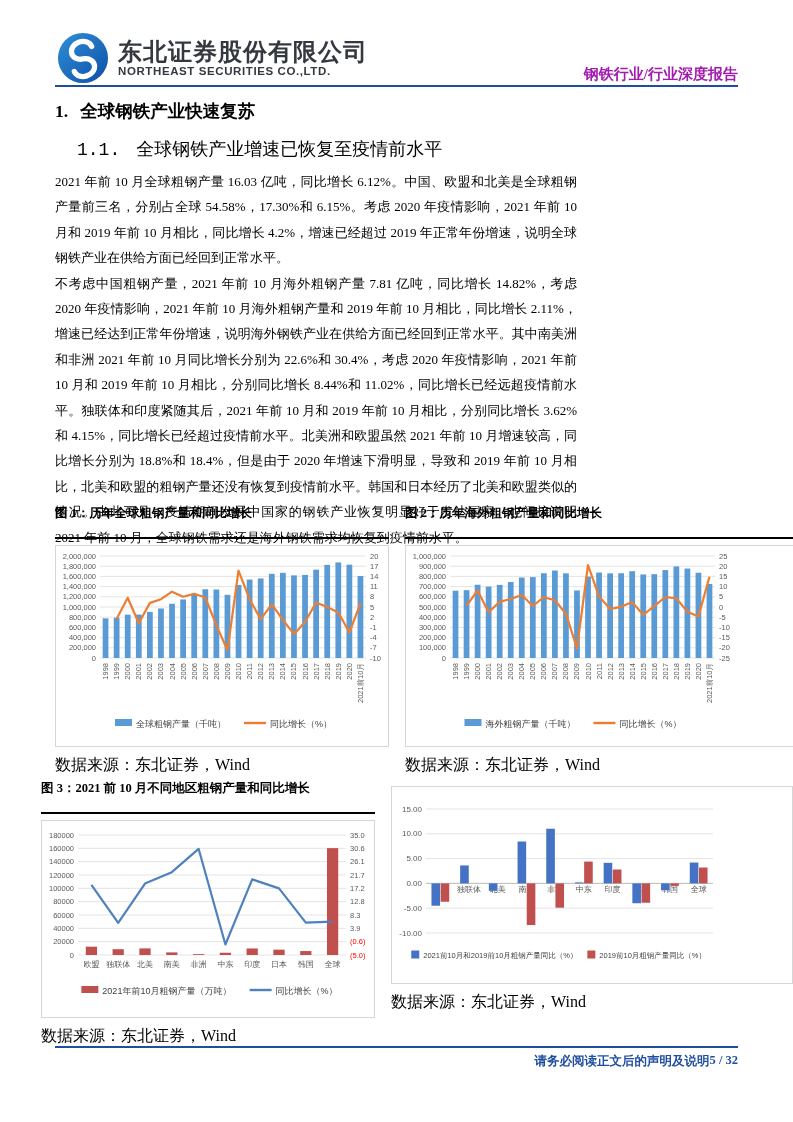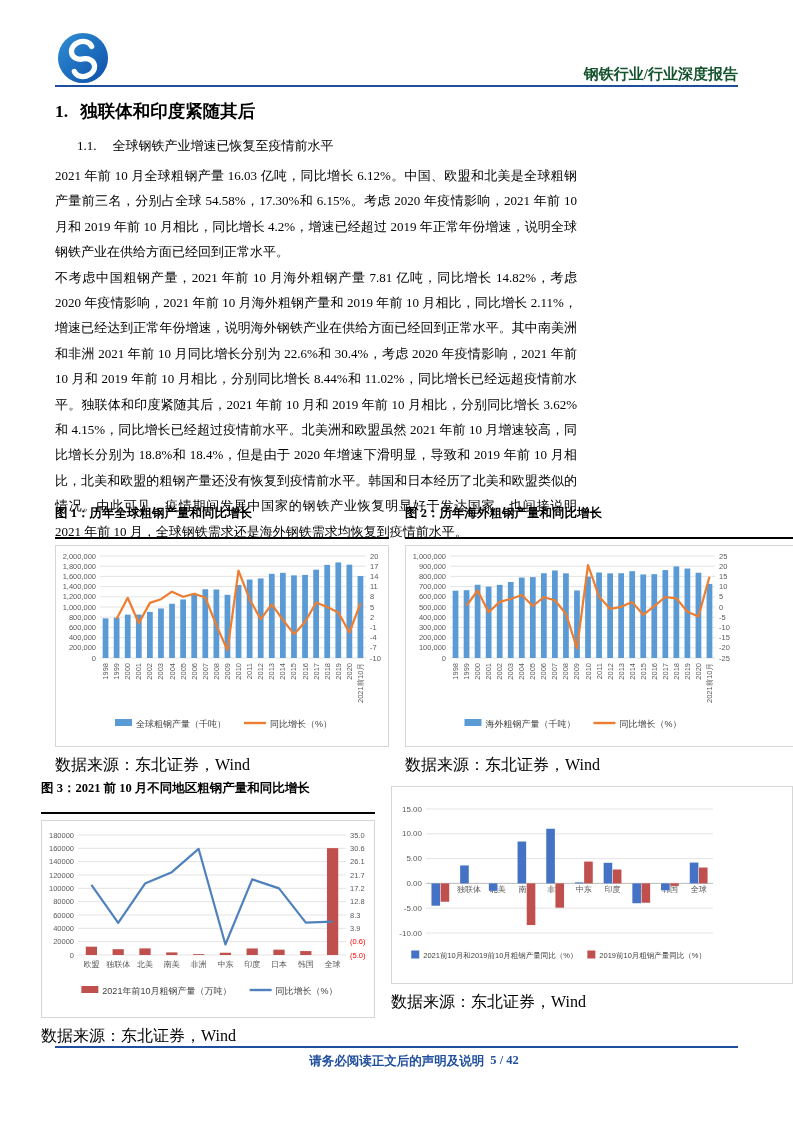--- a/index.html
+++ b/index.html
@@ -6,70 +6,74 @@
   .page{position:relative;width:793px;height:1122px;background:#fff;margin:0 auto;overflow:hidden;
         font-family:"Liberation Serif","DejaVu Serif",serif;color:#000;}
   
   .header{position:absolute;left:55px;top:30px;width:683px;height:56px;}
   .logo-wrap{position:absolute;left:2px;top:2px;display:flex;align-items:center;}
   .logo-text{margin-left:9px;}
   .company-cn{font-family:"Liberation Sans","DejaVu Sans",sans-serif;font-weight:bold;
               font-size:24px;line-height:26px;color:#34383f;letter-spacing:1px;}
   .company-en{font-family:"Liberation Sans","DejaVu Sans",sans-serif;font-weight:bold;
               font-size:11.5px;color:#34383f;letter-spacing:0.6px;}
-  .report-type{position:absolute;right:0;bottom:2px;font-size:15px;font-weight:bold;color:#14532d;text-align:center;}
+  .report-type{position:absolute;right:0;bottom:2px;font-size:15px;font-weight:bold;color:#a21caf;text-align:center;}
   .head-rule{position:absolute;left:55px;top:85px;width:683px;height:2px;background:#1f4e9f;}
   
   .content{position:absolute;left:55px;top:99px;width:683px;}
   .h1{font-size:17.5px;font-weight:bold;margin:0 0 14px 0;}
   .h1 .num{margin-right:12px;}
-  .h2{font-size:13px;font-weight:normal;margin:0 0 8px 22px;}
+  .h2{font-size:18px;font-weight:normal;margin:0 0 8px 22px;font-family:Liberation Mono, monospace;}
   .h2 .num{margin-right:16px;}
   .para{width:522px;font-size:13px;line-height:25.4px;text-align:justify;margin:0;}
   
   .fig-row{position:absolute;display:flex;}
   .fig-row.row1{left:55px;top:505px;}
   .fig-row.row2{left:41px;top:780px;}
   .fig{width:334px;}
   .fig + .fig{margin-left:16px;width:402px;}
   .fig-caption{font-size:12.5px;font-weight:bold;padding-bottom:15px;border-bottom:2.5px solid #000;}
   .chart-box{margin-top:6px;border:1px solid #d6d6d6;background:#fff;}
   .fig-source{margin-top:8px;font-size:16px;}
   svg text{font-family:"Liberation Sans","DejaVu Sans",sans-serif;}
   
   .footer{position:absolute;left:55px;top:1046px;width:683px;}
   .foot-rule{height:1.5px;background:#1f4e9f;}
-  .foot-line{display:flex;justify-content:center;margin-top:5px;
-             font-size:12.5px;font-weight:bold;color:#1f4e9f;gap:6px;}
+  .foot-line{display:flex;justify-content:flex-end;margin-top:5px;
+             font-size:12.5px;font-weight:bold;color:#1f4e9f;}
   .disclaimer{margin-left:35px;}
 </style>
 </head>
 <body>
 
 <div class="page">
 
   <div class="header">
     <div class="logo-wrap">
       <svg width="52" height="52" viewBox="0 0 54 54">
         <defs>
           <linearGradient id="lg" x1="0" y1="0" x2="1" y2="1">
             <stop offset="0" stop-color="#2f8fd5"></stop>
               <stop offset="1" stop-color="#0e4fa8"></stop>
           </linearGradient>
         </defs>
         <circle cx="27" cy="27" r="26" fill="url(#lg)"></circle>
         <path d="M36 15 a11 9 -20 1 0 -9 13 a11 9 -20 1 1 -9 13" stroke="#ffffff" stroke-width="5.5" fill="none" stroke-linecap="round"></path>
       </svg>
+      <div class="logo-text">
+        <div class="company-cn">东北证券股份有限公司</div>
+        <div class="company-en">NORTHEAST SECURITIES CO.,LTD.</div>
+      </div>
     </div>
     <div class="report-type">钢铁行业/行业深度报告</div>
   </div>
   <div class="head-rule"></div>
 
   <div class="content">
-    <h1 class="h1"><span class="num">1.</span><span>独联体和印度紧随其后</span></h1>
+    <h1 class="h1"><span class="num">1.</span><span>全球钢铁产业快速复苏</span></h1>
     <h2 class="h2"><span class="num">1.1.</span><span>全球钢铁产业增速已恢复至疫情前水平</span></h2>
     <p class="para">2021 年前 10 月全球粗钢产量 16.03 亿吨，同比增长 6.12%。中国、欧盟和北美是全球粗钢产量前三名，分别占全球 54.58%，17.30%和 6.15%。考虑 2020 年疫情影响，2021 年前 10 月和 2019 年前 10 月相比，同比增长 4.2%，增速已经超过 2019 年正常年份增速，说明全球钢铁产业在供给方面已经回到正常水平。</p>
     <p class="para">不考虑中国粗钢产量，2021 年前 10 月海外粗钢产量 7.81 亿吨，同比增长 14.82%，考虑 2020 年疫情影响，2021 年前 10 月海外粗钢产量和 2019 年前 10 月相比，同比增长 2.11%，增速已经达到正常年份增速，说明海外钢铁产业在供给方面已经回到正常水平。其中南美洲和非洲 2021 年前 10 月同比增长分别为 22.6%和 30.4%，考虑 2020 年疫情影响，2021 年前 10 月和 2019 年前 10 月相比，分别同比增长 8.44%和 11.02%，同比增长已经远超疫情前水平。独联体和印度紧随其后，2021 年前 10 月和 2019 年前 10 月相比，分别同比增长 3.62%和 4.15%，同比增长已经超过疫情前水平。北美洲和欧盟虽然 2021 年前 10 月增速较高，同比增长分别为 18.8%和 18.4%，但是由于 2020 年增速下滑明显，导致和 2019 年前 10 月相比，北美和欧盟的粗钢产量还没有恢复到疫情前水平。韩国和日本经历了北美和欧盟类似的情况。由此可见，疫情期间发展中国家的钢铁产业恢复明显好于发达国家。也间接说明 2021 年前 10 月，全球钢铁需求还是海外钢铁需求均恢复到疫情前水平。</p>
   </div>
 
   <div class="fig-row row1">
     <div class="fig">
       <div class="fig-caption">图 1：历年全球粗钢产量和同比增长</div>
       <div class="chart-box">
         <svg class="chart-svg" width="332" height="196">
@@ -374,17 +378,17 @@
           </svg>
       </div>
       <div class="fig-source">数据来源：东北证券，Wind</div>
     </div>
   </div>
 
   <div class="footer">
     <div class="foot-rule"></div>
     <div class="foot-line">
       <span class="disclaimer">请务必阅读正文后的声明及说明</span>
-      <span>5 / 42</span>
+      <span>5 / 32</span>
     </div>
   </div>
 
 </div>
 
 </body></html>

